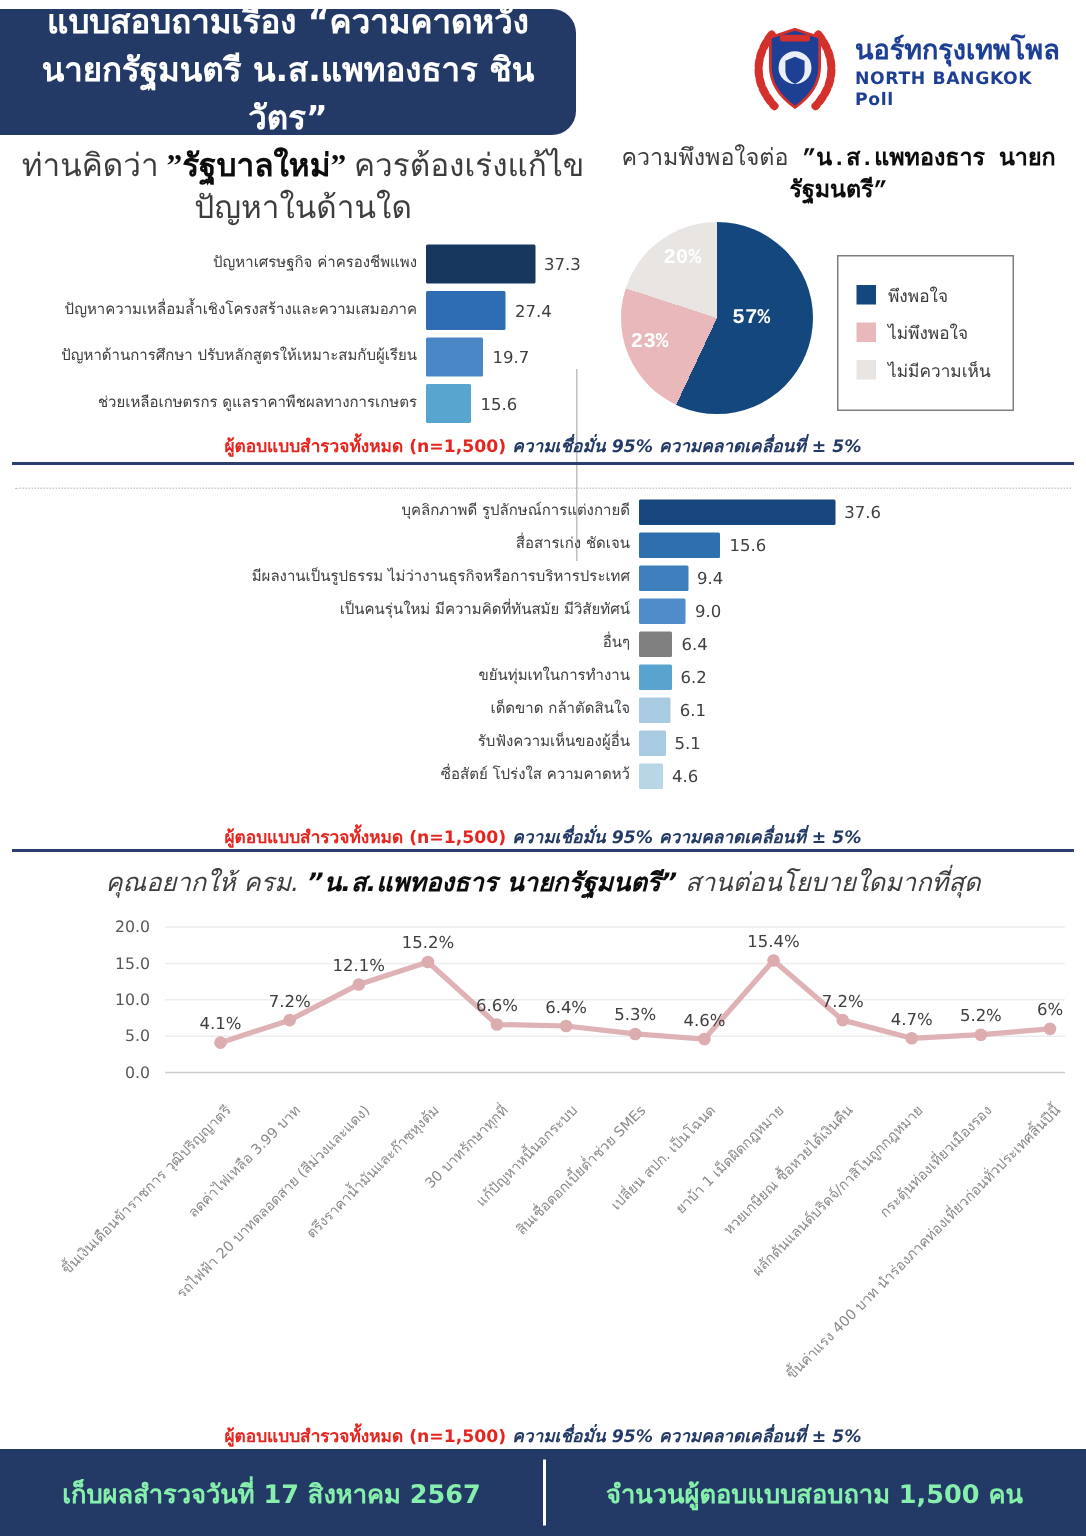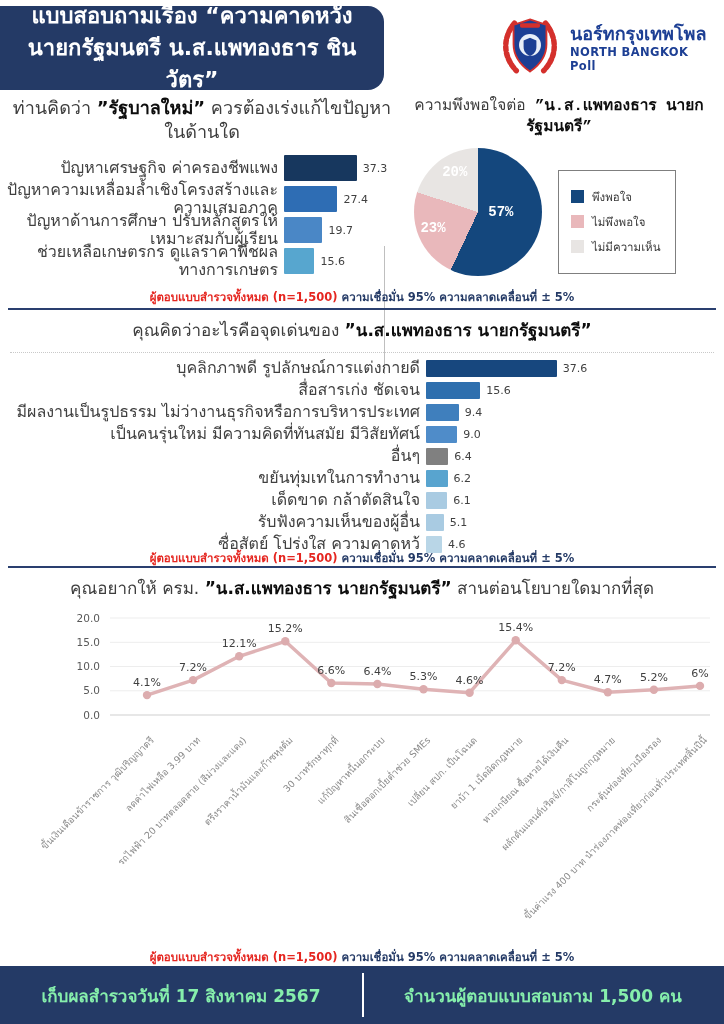--- a/index.html
+++ b/index.html
@@ -8,33 +8,33 @@
   
   .header-band { position:absolute; top:6px; left:0; width:384px; height:84px; background:#243a66; border-radius:0 16px 16px 0; display:flex; align-items:center; justify-content:center; padding:0 16px; }
   .header-title { color:#fff; font-weight:700; font-size:22px; line-height:1.45; text-align:center; }
   .logo-box { position:absolute; top:12px; left:498px; width:220px; height:72px; display:flex; align-items:center; gap:8px; }
   .logo-thai { color:#1d3f94; font-weight:700; font-size:18px; line-height:1.2; }
   .logo-eng { color:#1d3f94; font-weight:700; font-size:11.5px; letter-spacing:.4px; }
 
   
   .footnote { position:absolute; left:0; width:724px; text-align:center; font-size:11.5px; font-weight:700; }
   .footnote .fn-red { color:#e52620; }
-  .footnote .fn-blue { color:#243a66; }
+  .footnote .fn-blue { color:#243a66;font-style:italic; }
   .divider { position:absolute; left:8px; width:708px; height:2px; background:#2a3f6f; }
   .sec-title { text-align:center; color:#3d3d3d; }
   .sec-title b { color:#0d0d0d; font-weight:800; }
 
   
   .s1 { position:absolute; top:96px; left:0; width:724px; height:190px; }
   .s1-left { position:absolute; left:6px; top:0; width:392px; }
-  .s1-left .sec-title { font-size:18px; line-height:1.35; }
+  .s1-left .sec-title { font-size:21px; line-height:1.35;font-family:Liberation Serif, serif; }
   .barchart { display:grid; column-gap:6px; align-items:center; position:relative; }
   #s1-chart { grid-template-columns:272px 1fr; grid-auto-rows:31px; margin-top:8px; }
   #s1-chart .bar { height:26px; }
-  .bar-label { font-size:16px; color:#404040; text-align:right; line-height:1.15; }
+  .bar-label { font-size:10px; color:#404040; text-align:right; line-height:1.15; }
   .bar-track { display:flex; align-items:center; }
   .bar { border-radius:1px; }
   .bar-value { font-size:11px; color:#404040; margin-left:6px; white-space:nowrap; }
   .s1-axis { position:absolute; left:384px; top:150px; width:1px; height:128px; background:#bfbfbf; }
 
   .s1-right { position:absolute; left:400px; top:0; width:318px;font-family:Liberation Mono, monospace; }
   .s1-right .sec-title { font-size:15.5px; line-height:1.35; }
   .pie-row { display:flex; margin-top:10px; }
   .pie { width:128px; height:128px; border-radius:50%; position:relative; margin-left:14px; flex:0 0 auto; }
   .pie-label { position:absolute; color:#fff; font-weight:600; font-size:14px; }
@@ -47,21 +47,21 @@
 
   
   .s2 { position:absolute; top:316px; left:10px; width:704px; }
   .s2 .sec-title { font-size:17px; }
   #s2-chart { grid-template-columns:410px 1fr; grid-auto-rows:22px; margin-top:9px; border-top:1px dotted #c9c9c9; padding-top:4px; }
   #s2-chart .bar { height:17px; }
   #fn2 { top:549px; } #dv2 { top:566px; }
 
   
   .s3 { position:absolute; top:574px; left:0; width:724px; }
-  .s3 .sec-title { font-size:17px; }
+  .s3 .sec-title { font-size:17px;font-style:italic; }
   .linechart-wrap { position:relative; margin-left:60px; margin-top:6px; width:655px; }
   .xlabels { position:relative; height:235px; }
   .xlabel { position:absolute; top:4px; white-space:nowrap; font-size:9.5px; color:#8a8a8a; transform:rotate(-45deg); transform-origin:100% 0; }
   #fn3 { top:948px; }
 
   
   .footer { position:absolute; top:966px; left:0; width:724px; height:58px; background:#243a66; display:flex; align-items:center; }
   .footer-cell { width:50%; text-align:center; color:#86efac; font-size:17px; font-weight:600; }
   .footer-divider { position:absolute; left:50%; top:7px; width:2px; height:44px; background:#fff; }
 </style>
@@ -138,21 +138,20 @@
           </div>
         </div>
     </div>
   </div>
 </div>
 
 <div class="footnote" id="fn1"><span class="fn-red">ผู้ตอบแบบสำรวจทั้งหมด (n=1,500)</span><span class="fn-blue"> ความเชื่อมั่น 95% ความคลาดเคลื่อนที่ ± 5%</span></div>
 <div class="divider" id="dv1"></div>
 
 <div class="s2">
-  <div class="sec-title"><span>คุณคิดว่าอะไรคือจุดเด่นของ </span><b>”น.ส.แพทองธาร นายกรัฐมนตรี”</b></div>
   <div class="barchart" id="s2-chart">
       <div class="bar-label">บุคลิกภาพดี รูปลักษณ์การแต่งกายดี</div>
       <div class="bar-track">
         <div class="bar" style="background: rgb(23, 71, 126); width: 130.8px;"></div>
         <span class="bar-value">37.6</span>
       </div>
       <div class="bar-label">สื่อสารเก่ง ชัดเจน</div>
       <div class="bar-track">
         <div class="bar" style="background: rgb(46, 111, 174); width: 54.3px;"></div>
         <span class="bar-value">15.6</span>

